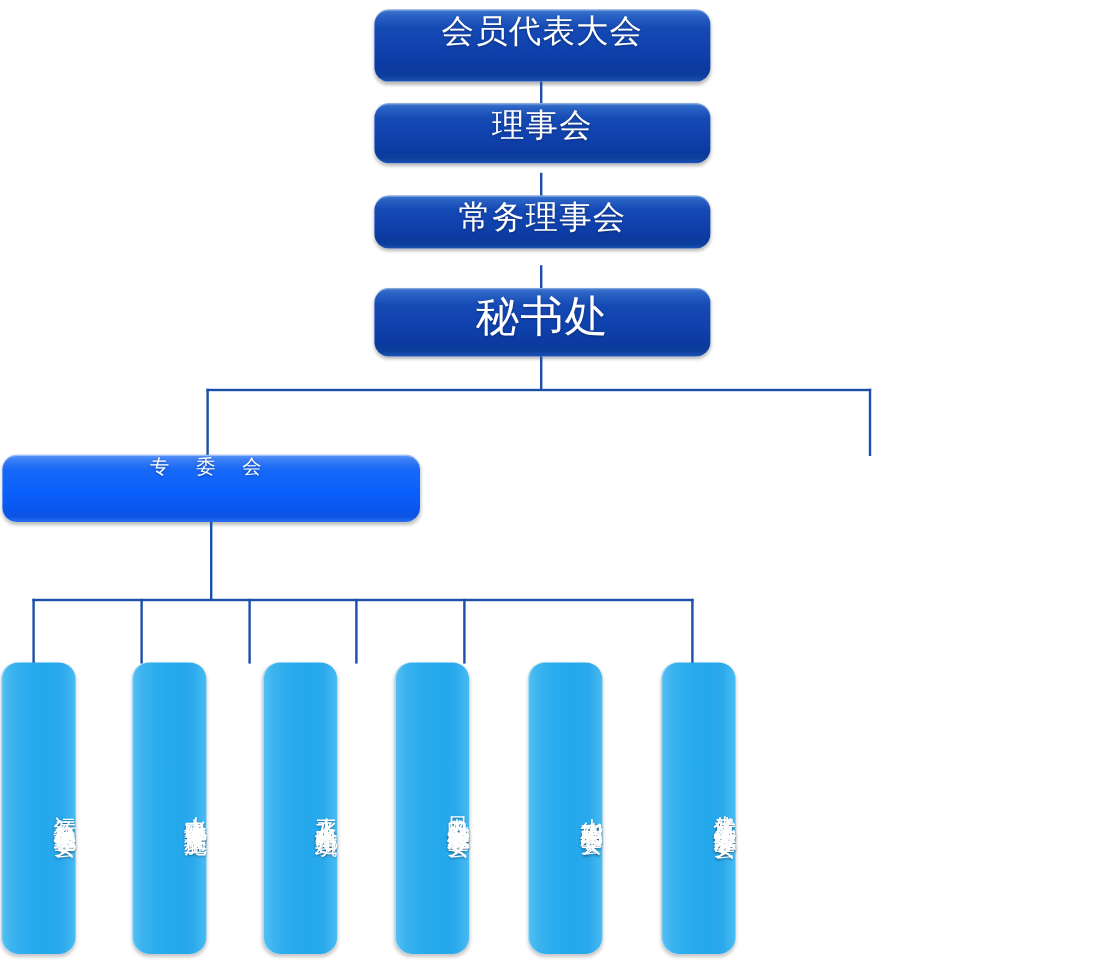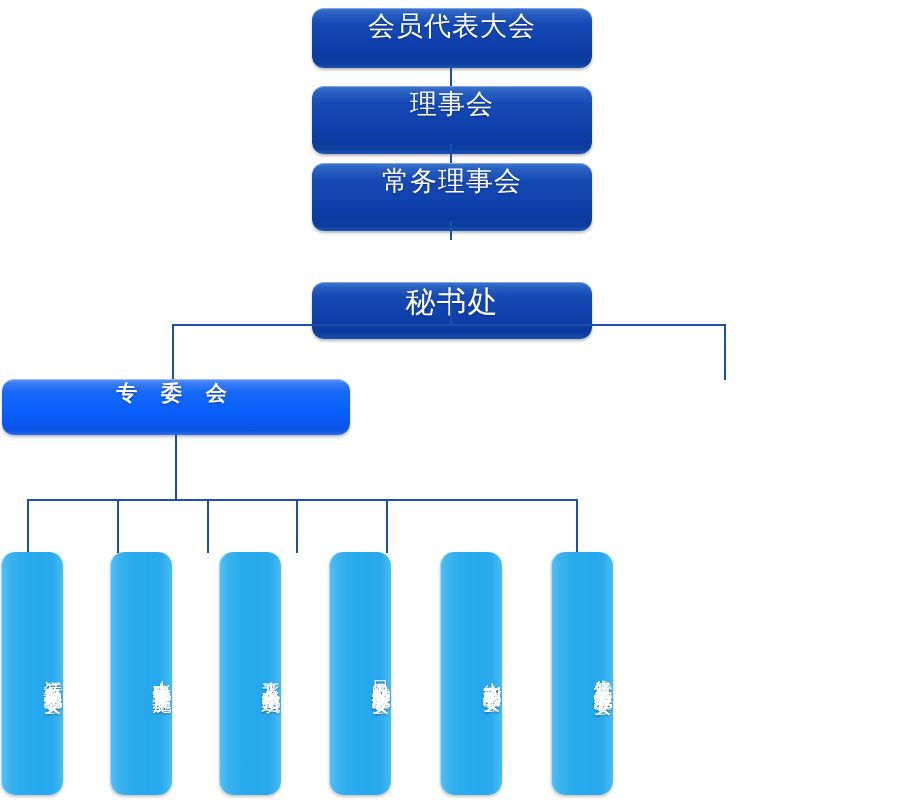--- a/index.html
+++ b/index.html
@@ -61,22 +61,22 @@
     background: linear-gradient(180deg,
                 #5f97f7 0%,
                 #3c7ff5 7%,
                 #1769f8 22%,
                 #0a60fb 55%,
                 #0a57ef 80%,
                 #0c54e4 92%,
                 #2a6ff2 100%);
     box-shadow: 0 2px 3px rgba(0,0,0,0.26),
                 inset 0 1px 0 rgba(255,255,255,0.4);
-    font-size: 21px;
-    font-weight: 700;
+    font-size: 16px;
+    font-weight: 400;
   }
 
   
   .node-leaf {
     background: linear-gradient(90deg,
                 #56c0f2 0%,
                 #3cb3ef 14%,
                 #2aaced 34%,
                 #24a8ec 62%,
                 #2ba9ec 82%,
@@ -92,41 +92,41 @@
     padding: 8px 0;
     align-items: flex-start;
     justify-content: center;
   }
   .node-leaf .leaf-text {
     writing-mode: vertical-rl;
     text-orientation: upright;
     white-space: nowrap;
   }
 
-  .node-secretariat { font-size: 30px; margin-top: 42px; }
+  .node-secretariat { font-size: 36px; }
   .node-spaced { letter-spacing: 9px; }
 </style>
 </head>
 <body>
 
 <div id="org-chart">
 
   <div class="node node-dark" style="left:312px; top:8px; width:280px; height:60px;">
     <span>会员代表大会</span>
   </div>
 
   <div class="line line-v" style="left:450px; top:68px; height:18px;"></div>
 
-  <div class="node node-dark" style="left:312px; top:86px; width:280px; height:68px;">
+  <div class="node node-dark" style="left:312px; top:86px; width:280px; height:50px;">
     <span>理事会</span>
   </div>
 
   <div class="line line-v" style="left:450px; top:144px; height:19px;"></div>
 
-  <div class="node node-dark" style="left:312px; top:163px; width:280px; height:68px;">
+  <div class="node node-dark" style="left:312px; top:163px; width:280px; height:44px;">
     <span>常务理事会</span>
   </div>
 
   <div class="line line-v" style="left:450px; top:221px; height:19px;"></div>
 
   <div class="node node-dark node-secretariat" style="left:312px; top:240px; width:280px; height:57px;">
     <span>秘书处</span>
   </div>
 
   <div class="line line-v" style="left:450px; top:297px; height:28px;"></div>

